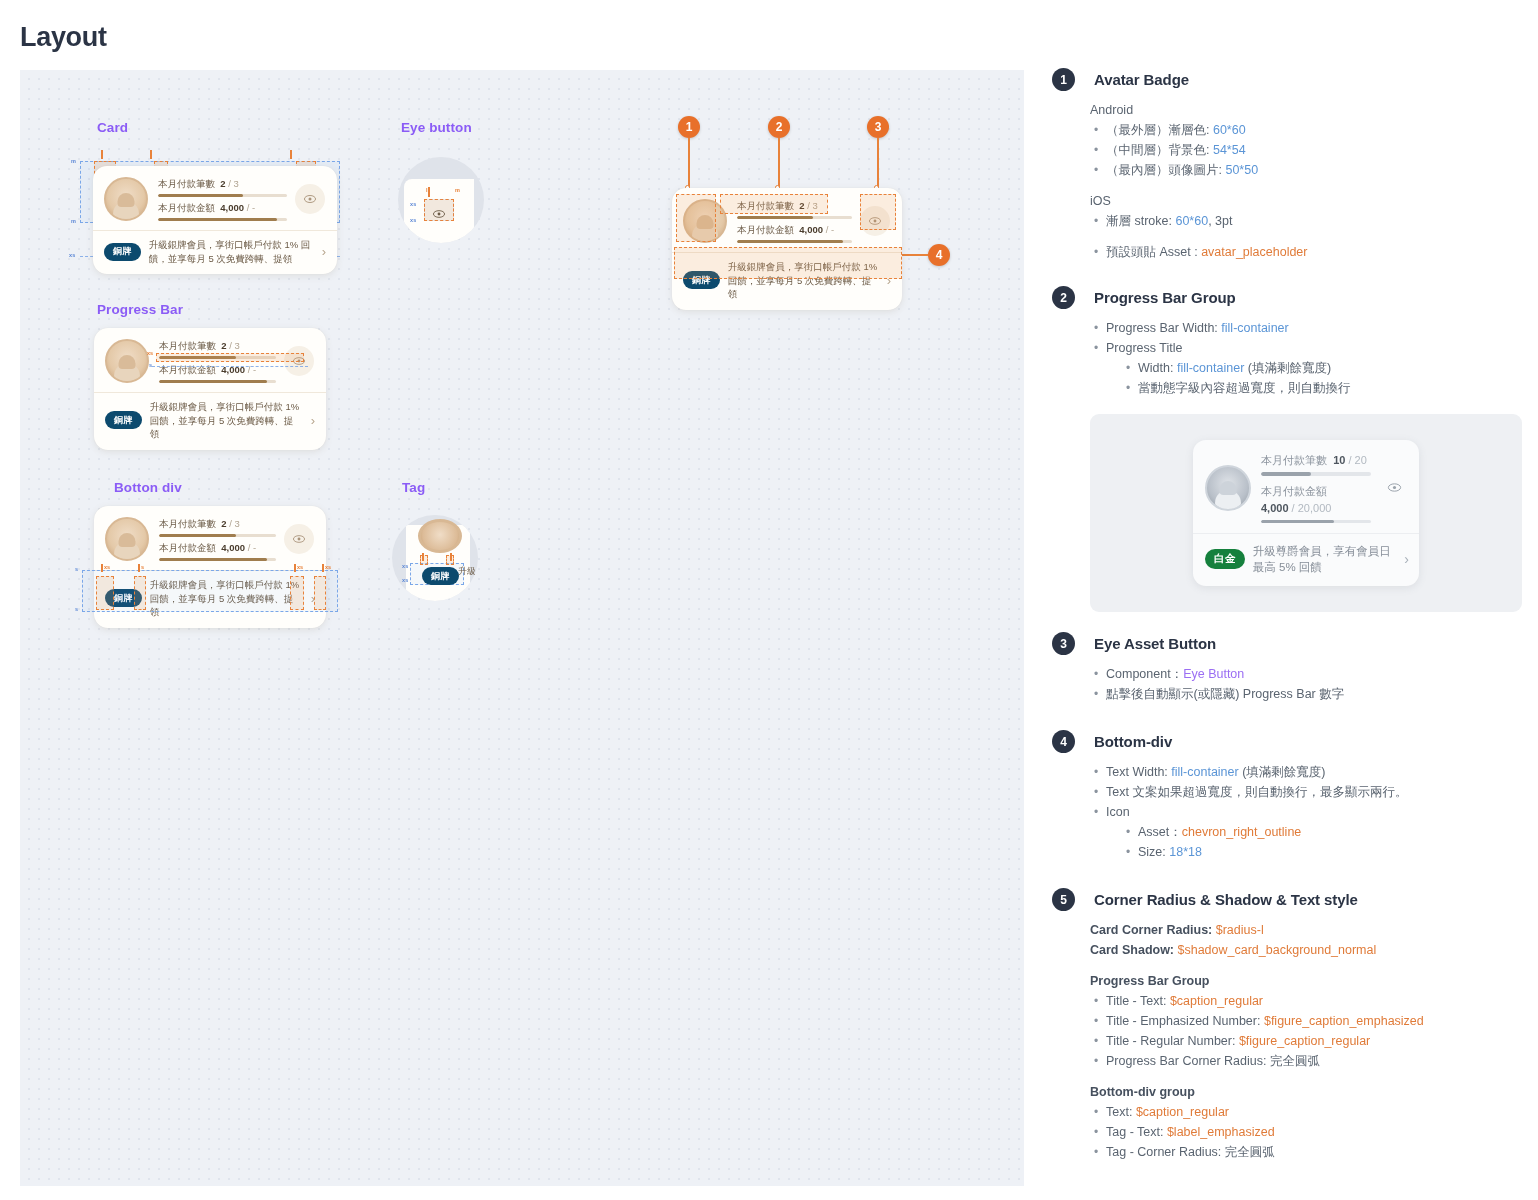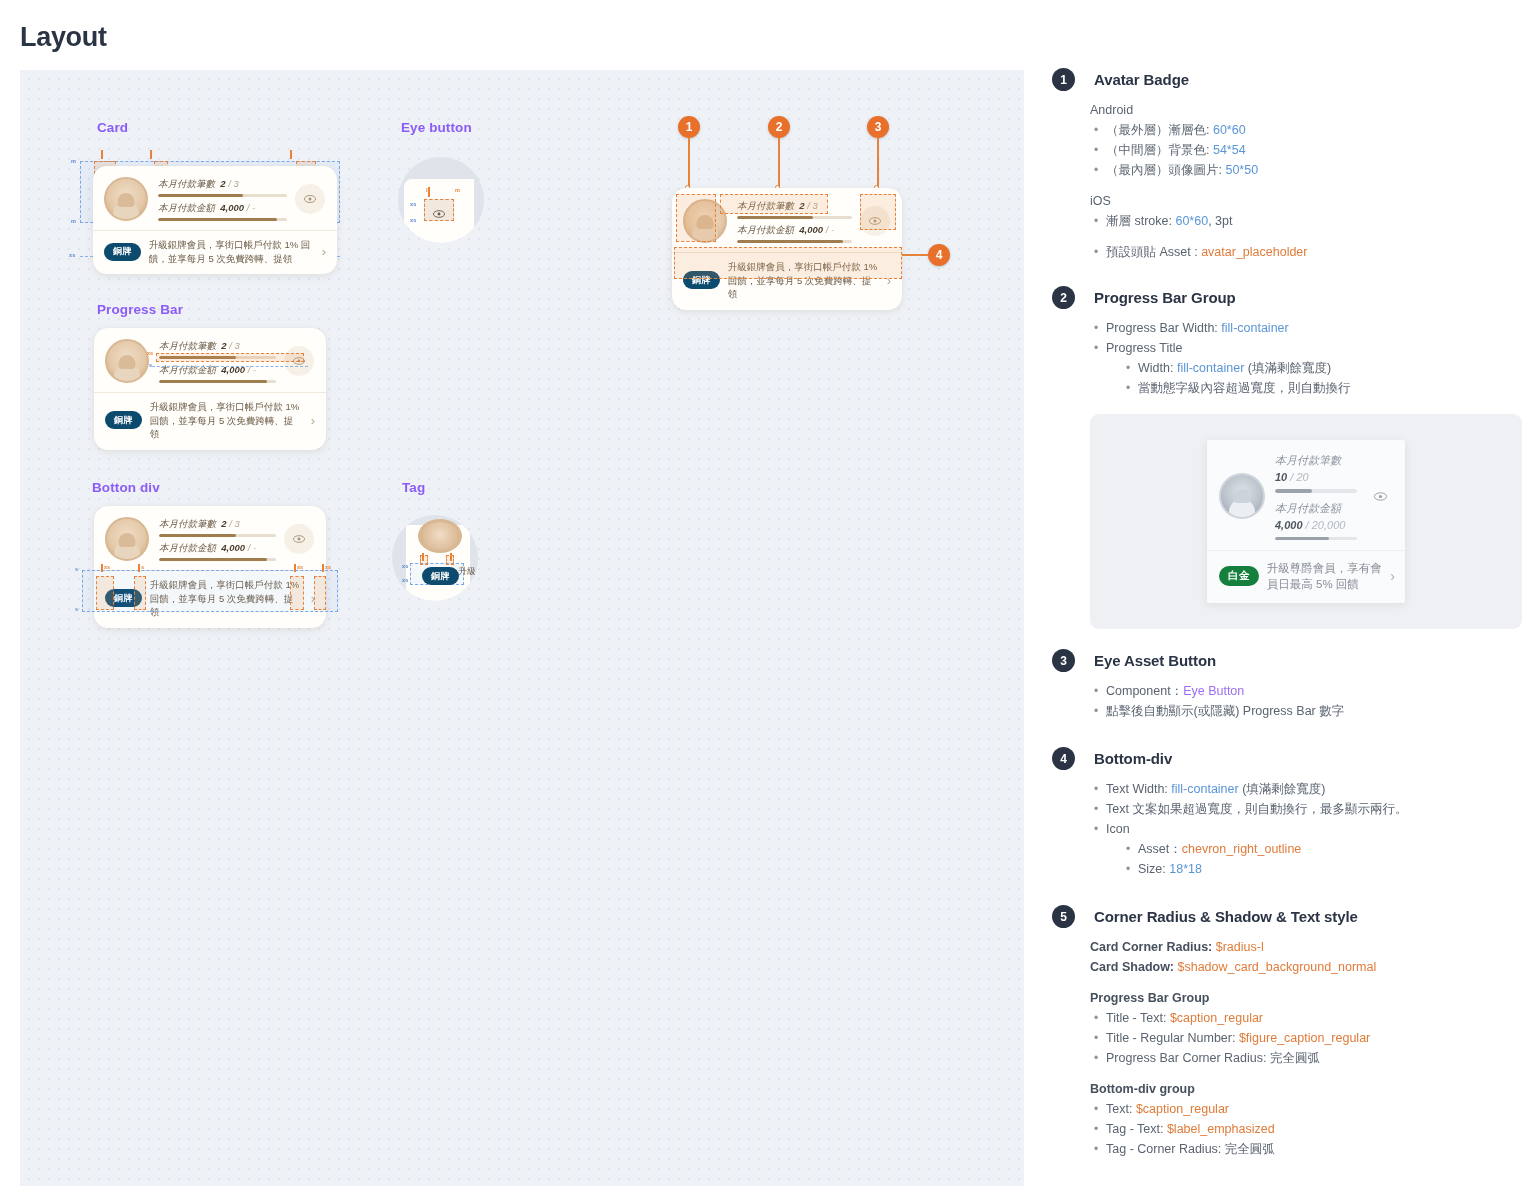--- a/index.html
+++ b/index.html
@@ -59,21 +59,21 @@
   }
   .avatar::after {
     content: ""; position: absolute; left: 50%; top: 34%;
     width: 17px; height: 14px; transform: translateX(-50%);
     background: #d9bb99; border-radius: 9px 9px 4px 4px;
   }
   .av-gray { background: radial-gradient(circle at 50% 40%, #dfe3e8 0%, #b9c0c9 60%, #8e979f 100%); border-color:#cfd5dc; }
   .av-gray::before { background: #eceff2; }
   .av-gray::after { background: #cdd3da; }
 
-  .bars { flex: 1 1 auto; margin-left: 10px; min-width: 0; font-style: italic; }
+  .bars { flex: 1 1 auto; margin-left: 10px; min-width: 0; }
   .bar-row { margin-bottom: 4px; }
   .bar-row:last-child { margin-bottom: 0; }
   .bar-label { font-size: 9.5px; color: #6b5a46; white-space: nowrap; line-height: 14px; }
   .bar-label .num-em { font-weight: bold; color: #4a3c2c; }
   .bar-label .num-reg { color: #b0a391; }
   .track {
     height: 3px; border-radius: 2px; background: #e8ded0; margin-top: 3px;
     position: relative; overflow: hidden;
   }
   .fill { position: absolute; left: 0; top: 0; height: 100%; border-radius: 2px; background: #a07d4e; }
@@ -165,21 +165,21 @@
   .bold-d { font-weight: bold; color: #46505e; }
   .gap { height: 11px; }
 
   .example-box {
     background: #eef0f3; border-radius: 9px;
     padding: 26px 0; margin: 16px 0 20px 38px;
     display: flex; justify-content: center;
   }
   
   .gcard {
-    width: 198px; background: #fafbfc; border-radius: 2px;
+    width: 226px; background: #fafbfc; border-radius: 13px;
     box-shadow: 0 2px 8px rgba(90,100,115,.12);
     overflow: hidden;
   }
   .gcard .card-top { padding: 12px 10px 10px 12px; align-items: center; }
   .gcard .bar-label { color: #8c949e; font-size: 11px; line-height: 17px; white-space: normal; }
   .gcard .bar-label .num-em { color: #4e565f; font-weight: bold; }
   .gcard .bar-label .num-reg { color: #b2b9c1; }
   .gcard .track { background: #e3e6ea; height: 3.5px; }
   .gcard .fill { background: #9aa2ab; }
   .gcard .eye-btn { background: transparent; }
@@ -343,21 +343,21 @@
           <div class="bottom-text">升級銀牌會員，享街口帳戶付款 1% 回饋，並享每月 5 次免費跨轉、提領</div>
           <div class="chev">›</div>
         </div>
       </div>
       <div class="hl-box" style="left:62px; top:25px; width:148px; height:9px;"></div>
       <div class="guide-h" style="left:58px; top:38px; width:156px;"></div>
       <div class="mlabel-o" style="left:53px; top:22px;">xs</div>
       <div class="mlabel" style="left:55px; top:34px;">s</div>
     </div>
 
-    <div class="sec-label" style="left:72px; top:410px;">Botton div</div>
+    <div class="sec-label" style="left:94px; top:410px;">Botton div</div>
     <div style="position:absolute; left:62px; top:436px; width:268px; height:120px;">
       <div class="card" style="left:12px; top:0; width:232px;">
         <div class="card-top">
           <div class="avatar"></div>
           <div class="bars">
             <div class="bar-row">
               <div class="bar-label"><span>本月付款筆數</span>&nbsp; <span class="num-em">2</span> <span class="num-reg">/</span> <span class="num-reg">3</span></div>
               <div class="track">
                   <div class="fill" style="width:66%"></div>
                 </div>
@@ -526,20 +526,21 @@
     <div class="spec-block">
       <div class="badge">5</div>
       <div class="spec-h">Corner Radius &amp; Shadow &amp; Text style</div>
       <div class="spec-body">
         <div class="plain"><span class="bold-d">Card Corner Radius: </span><span class="orange">$radius-l</span></div>
         <div class="plain"><span class="bold-d">Card Shadow: </span><span class="orange">$shadow_card_background_normal</span></div>
         <div class="gap"></div>
         <div class="plain bold-d">Progress Bar Group</div>
         <ul>
           <li><span>Title - Text: </span><span class="orange">$caption_regular</span></li>
+          <li><span>Title - Emphasized Number: </span><span class="orange">$figure_caption_emphasized</span></li>
           <li><span>Title - Regular Number: </span><span class="orange">$figure_caption_regular</span></li>
           <li><span>Progress Bar Corner Radius: 完全圓弧</span></li>
         </ul>
         <div class="gap"></div>
         <div class="plain bold-d">Bottom-div group</div>
         <ul>
           <li><span>Text: </span><span class="orange">$caption_regular</span></li>
           <li><span>Tag - Text: </span><span class="orange">$label_emphasized</span></li>
           <li><span>Tag - Corner Radius: 完全圓弧</span></li>
         </ul>

